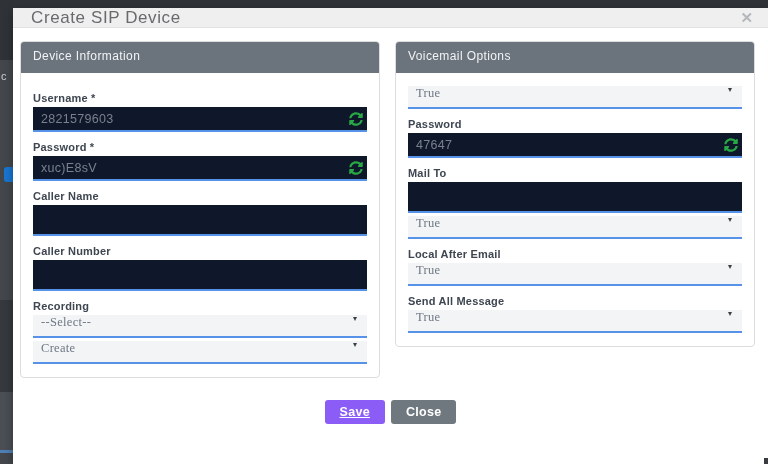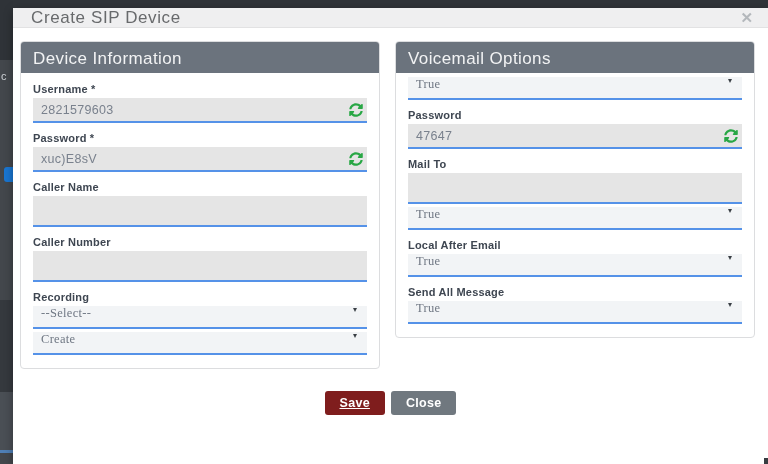--- a/index.html
+++ b/index.html
@@ -64,35 +64,35 @@
   }
 
   
   .panel {
     flex: 1; border: 1px solid #dcdddf; border-radius: 4px;
     background: #ffffff; overflow: hidden;
     align-self: flex-start; width: 100%;
   }
   .panel-header {
     background: #6b737d; color: #f2f3f4;
-    font-size: 17px; letter-spacing: 0.4px;
+    font-size: 12px; letter-spacing: 0.4px;
     padding: 7px 12px; height: 31px;
   }
-  .panel-body { padding: 4px 12px 10px 12px; }
+  .panel-body { padding: 13px 12px 10px 12px; }
 
   
   .field { margin-bottom: 3px; }
   .field-label {
     font-size: 11px; font-weight: bold; color: #3e4651;
     padding: 6px 0 3px 0; letter-spacing: 0.2px;
   }
   .text-input {
     height: 25px; border-bottom: 2px solid #5592e8;
     display: flex; align-items: flex-end; justify-content: space-between;
-    padding: 0 4px 4px 8px; cursor: text; background: #e5e5e5;
+    padding: 0 4px 4px 8px; cursor: text; background: #0f172a;
   }
   .text-input.tall { height: 31px; }
   .input-value { font-size: 12.5px; color: #79818d; letter-spacing: 0.3px; }
   .select-box {
     height: 23px; background: #f2f4f6; border-bottom: 2px solid #5592e8;
     display: flex; align-items: flex-start; justify-content: space-between;
     padding: 0 10px 0 8px; cursor: pointer; font-family: Liberation Serif, serif;
   }
   .select-value { font-size: 12.5px; color: #6f7783; letter-spacing: 0.3px; }
   .caret-icon { font-size: 8px; color: #3a3f45; line-height: 1; }
@@ -102,21 +102,21 @@
 
   
   .modal-footer {
     display: flex; justify-content: center; gap: 6px; margin-top: 22px;
   }
   .btn {
     border: none; border-radius: 3px; color: #ffffff;
     font-size: 12.5px; font-weight: bold; font-family: "Liberation Sans", sans-serif;
     padding: 5px 15px; height: 24px; cursor: pointer; letter-spacing: 0.3px;
   }
-  .btn-save  { background: #7f1d1d; text-decoration: underline; }
+  .btn-save  { background: #8b5cf6; text-decoration: underline; }
   .btn-close { background: #70787f; }
 </style>
 </head>
 <body>
 
 <div class="backdrop-top"></div>
 <div class="backdrop-left">
   <div class="backdrop-seg1"></div>
   <div class="backdrop-seg2"></div>
   <div class="backdrop-seg3"></div>

